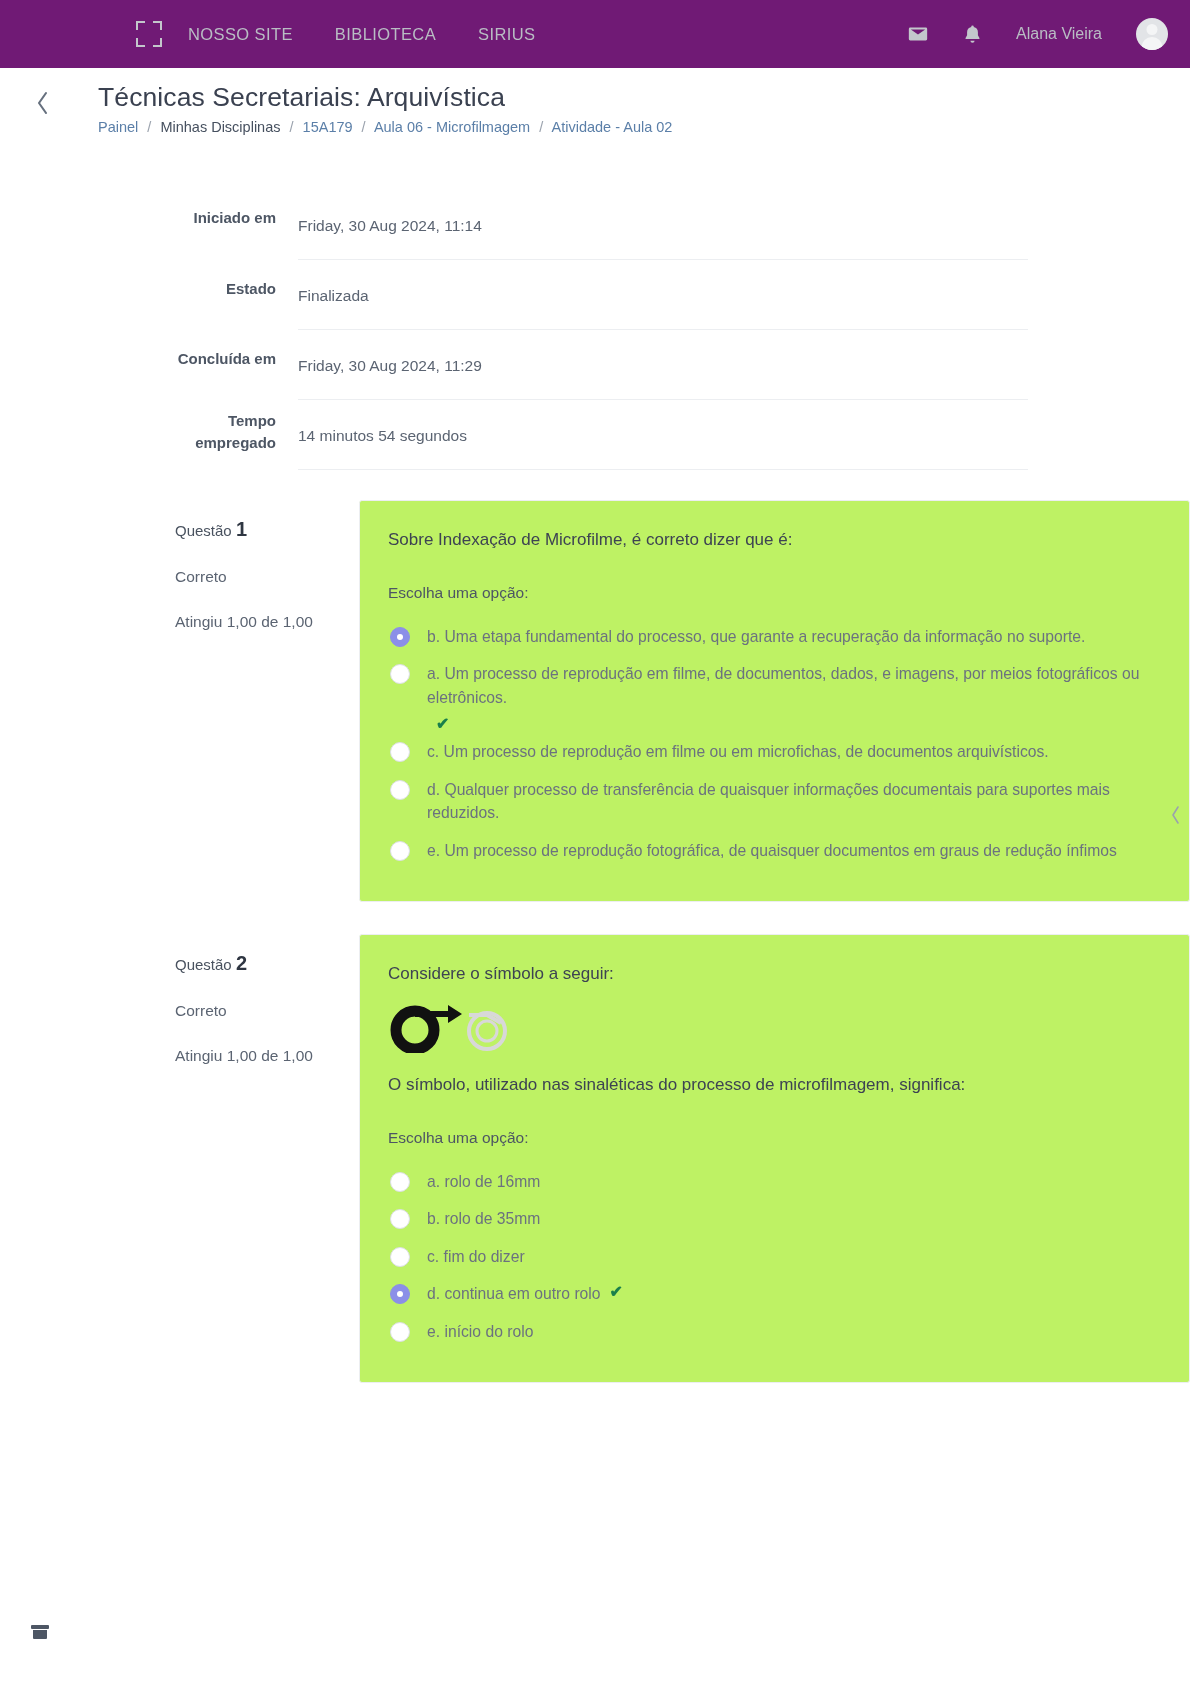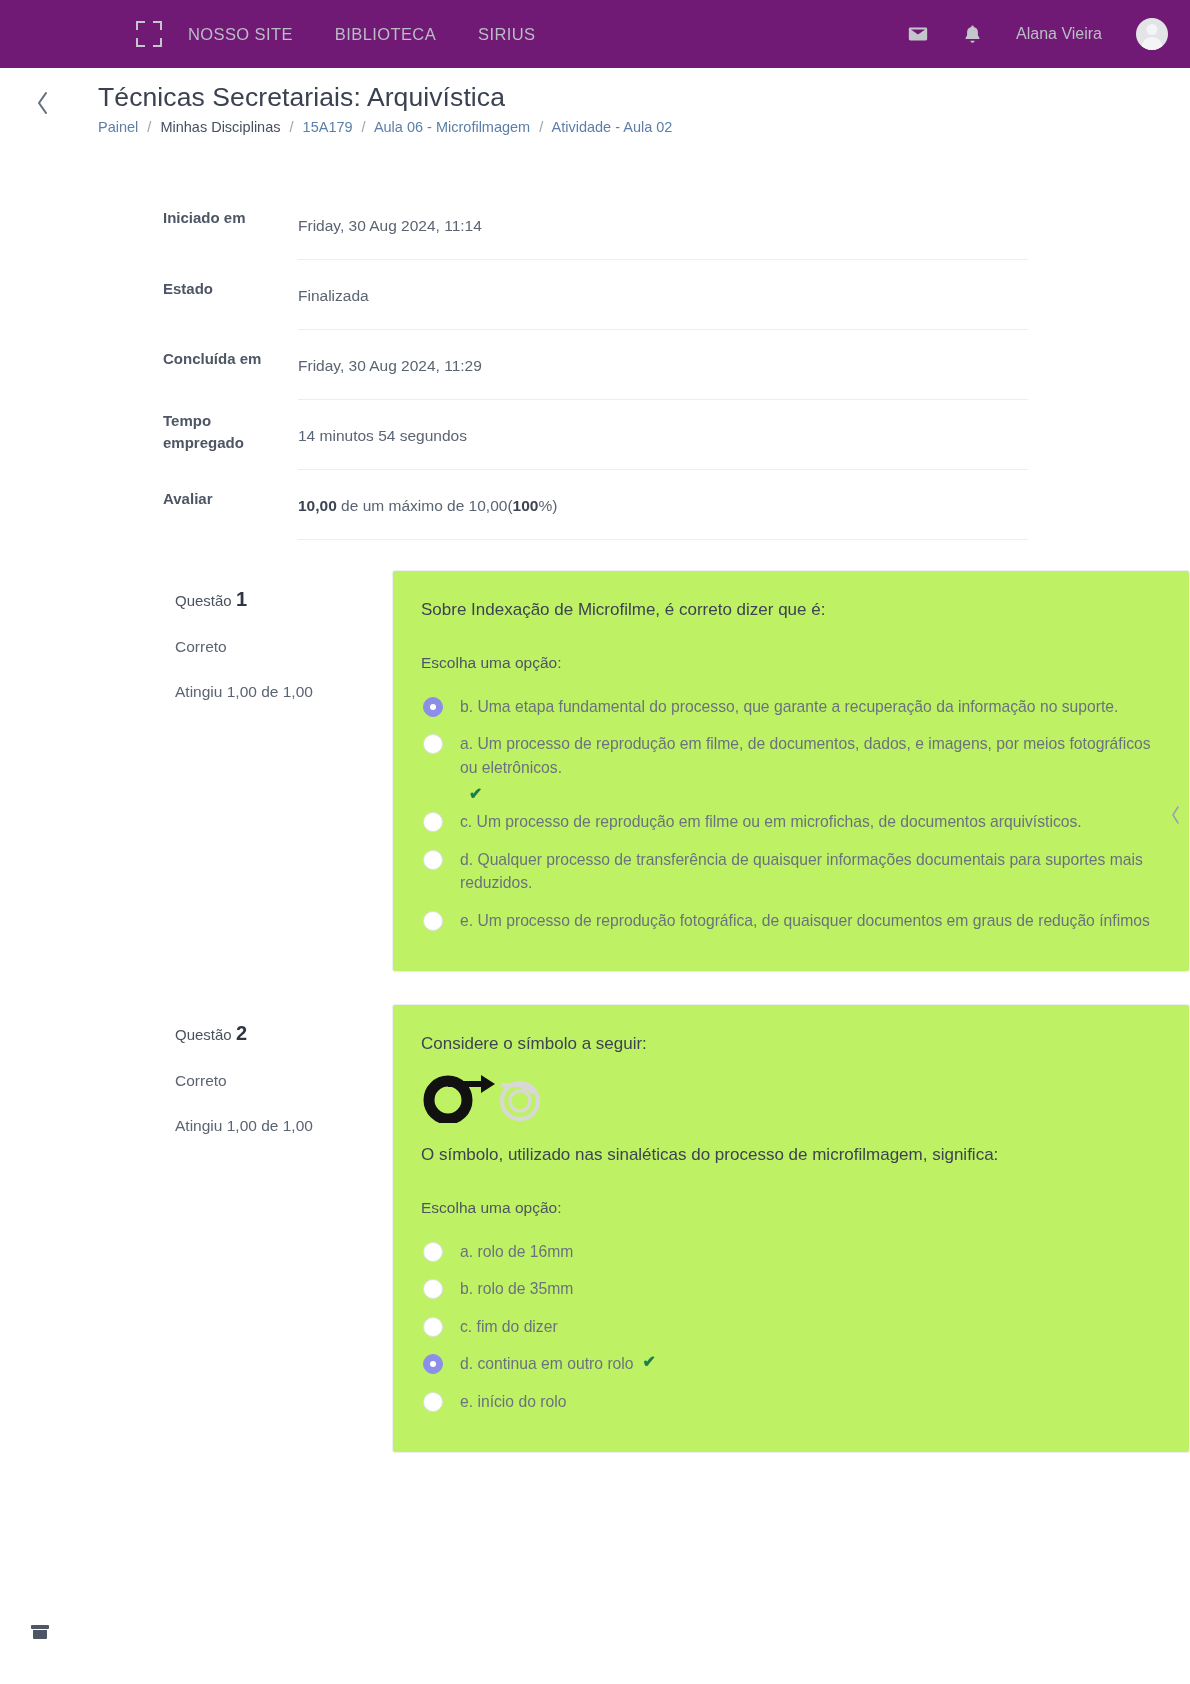--- a/index.html
+++ b/index.html
@@ -54,35 +54,35 @@
   }
   .breadcrumb { font-size:14.5px; color:#4b5563; line-height:1.2; }
   .breadcrumb a { color:#5b7fa8; text-decoration:none; cursor:pointer; }
   .breadcrumb .sep { color:#9aa2ad; margin:0 5px; }
   .breadcrumb .plain { color:#46505f; }
 
   
   .summary { margin:52px 0 0 0; padding-left:0; }
   .srow { display:flex; width:865px; margin-left:163px; }
   .slabel {
-    width:135px; flex:none; padding-right:22px;
+    width:135px; flex:none; text-align:right; padding-right:22px;
     font-size:15px; font-weight:700; color:#4d5664; line-height:1.45;
     padding-top:18px;
   }
   .sval {
     flex:1; border-bottom:1px solid #eceef1; padding:27px 0 24px 0;
     font-size:15.5px; color:#5b6472; font-weight:400;
   }
   .srow:first-child .sval { padding-top:28px; }
   .sval b { color:#3d4352; font-weight:700; }
   .srow.tall .slabel { padding-top:10px; }
 
   
   .qwrap { margin-top:30px; padding-left:163px; }
-  .question { display:flex; align-items:flex-start; margin-bottom:32px;gap:33px; }
+  .question { display:flex; align-items:flex-start; margin-bottom:32px; }
   .qinfo { width:196px; flex:none; padding:18px 18px 0 12px; }
   .qinfo .qnum { font-size:15px; color:#49525f; margin-bottom:27px; }
   .qinfo .qnum b { font-size:20px; font-weight:700; color:#2f3642; }
   .qinfo .qstate { font-size:15.5px; color:#5b6472; margin-bottom:27px; }
   .qinfo .qmark { font-size:15.5px; color:#5b6472; }
 
   .qbody {
     flex:1; border:1px solid #eceef1; background:#bef264; border-radius:3px;
     padding:27px 30px 32px 28px; margin-right:0;
   }
@@ -182,24 +182,20 @@
       <div class="slabel">Concluída em</div>
       <div class="sval">Friday, 30 Aug 2024, 11:29</div>
     </div>
     <div class="srow tall">
       <div class="slabel">
         <div>Tempo</div>
         <div>empregado</div>
       </div>
       <div class="sval">14 minutos 54 segundos</div>
     </div>
-    <div class="srow">
-      <div class="slabel">Avaliar</div>
-      <div class="sval"><b>10,00</b> <span>de um máximo de 10,00</span><span>(</span><b>100</b><span>%)</span></div>
-    </div>
   </div>
 
   <div class="qwrap">
 
     <div class="question">
       <div class="qinfo">
         <div class="qnum">
           <span>Questão</span>
           <b>1</b>
         </div>

